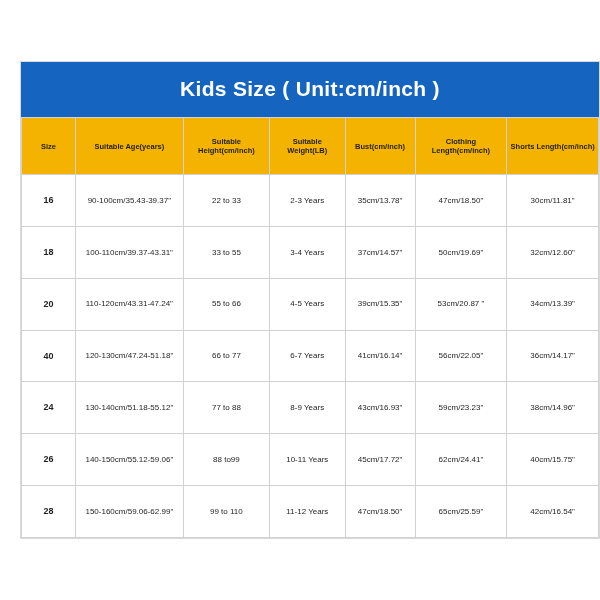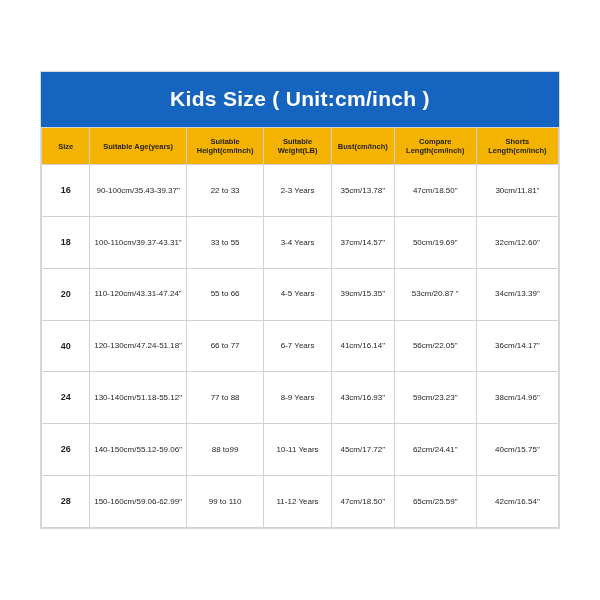--- a/index.html
+++ b/index.html
@@ -21,21 +21,21 @@
     width: 560px;
     height: 560px;
     background: #ffffff;
     display: flex;
     flex-direction: column;
     justify-content: center;
     box-sizing: border-box;
   }
 
   .chart-card {
-    width: 520px;
+    width: 580px;
     margin: 0 auto;
     background: #ffffff;
     border: 1px solid #d9d9d9;
     box-sizing: border-box;
   }
 
   .title-bar {
     background: #1565c0;
     color: #ffffff;
     text-align: center;
@@ -51,21 +51,21 @@
     border-collapse: collapse;
     table-layout: fixed;
   }
 
   table.size-table th {
     background: #f5b301;
     color: #1f1f1f;
     font-size: 7.5px;
     font-weight: bold;
     text-align: center;
-    padding: 9px 2px;
+    padding: 19px 2px;
     border: 1px solid #d2d2d2;
     line-height: 1.2;
   }
 
   table.size-table td {
     font-size: 8px;
     color: #1f1f1f;
     text-align: center;
     padding: 20px 2px;
     border: 1px solid #d2d2d2;
@@ -114,21 +114,21 @@
         <col class="c-cloth">
         <col class="c-shorts">
       </colgroup>
       <thead>
         <tr>
           <th>Size</th>
           <th>Suitable Age(years)</th>
           <th>Suitable Height(cm/inch)</th>
           <th>Suitable Weight(LB)</th>
           <th>Bust(cm/inch)</th>
-          <th>Compare Length(cm/inch)</th>
+          <th>Clothing Length(cm/inch)</th>
           <th>Shorts Length(cm/inch)</th>
         </tr>
       </thead>
       <tbody>
         <tr>
           <td class="size-cell">16</td>
           <td>90-100cm/35.43-39.37"</td>
           <td>22 to 33</td>
           <td>2-3 Years</td>
           <td>35cm/13.78"</td>

